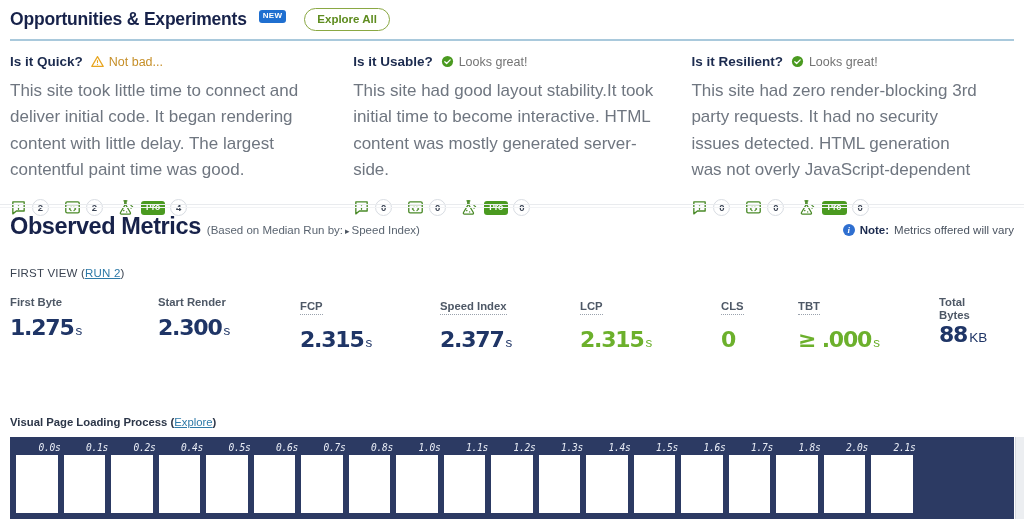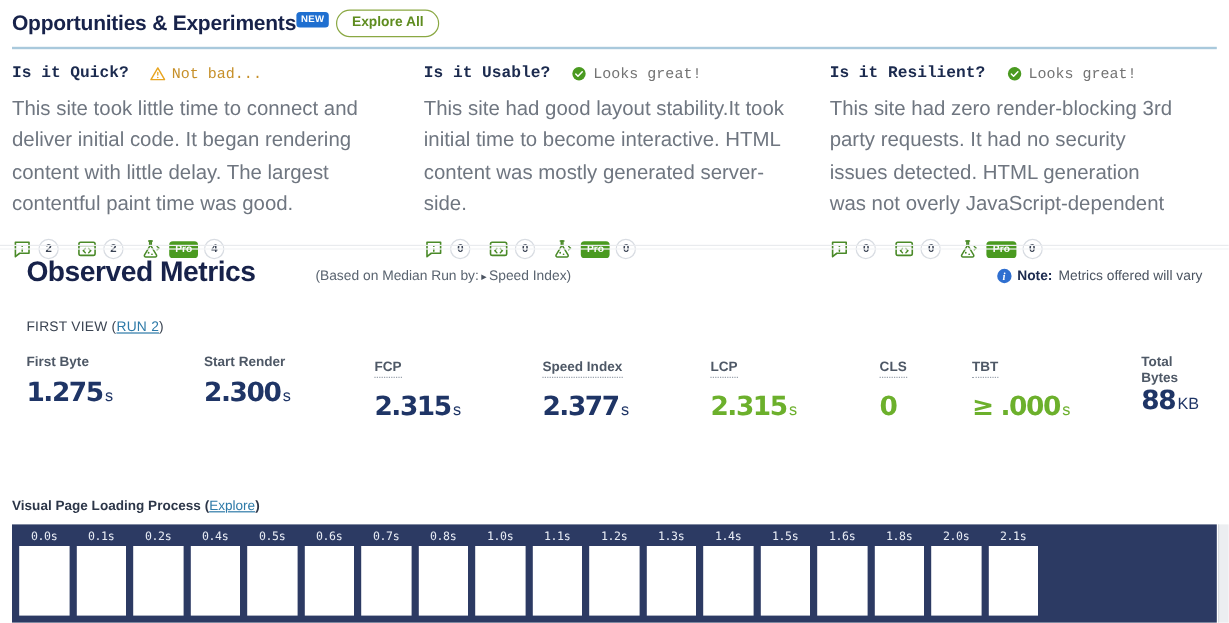--- a/index.html
+++ b/index.html
@@ -10,21 +10,21 @@
     overflow: hidden;
     background: #ffffff;
     font-family: "Liberation Sans", sans-serif;
     -webkit-font-smoothing: antialiased;
   }
   #page { position: relative; width: 1024px; height: 519px; background: #fff; }
 
   
   .opp-section { padding: 0 10px; }
   .opp-head {
-    display: flex; align-items: center; gap: 0;
+    display: flex; align-items: center; gap: 12px;
     padding-top: 8px;
   }
   .opp-title {
     font-size: 17.5px; font-weight: bold; color: #17224a;
     letter-spacing: -0.2px; line-height: 1;
   }
   .new-badge {
     background: #1f6fd0; color: #fff; font-size: 8px; font-weight: bold;
     letter-spacing: .3px; padding: 2px 4px 3px; border-radius: 3px;
     line-height: 1; margin-bottom: 7px; text-transform: uppercase;
@@ -39,21 +39,21 @@
     height: 2px; background: #a9c9dc; margin: 8px 0 0 0; border: 0;
   }
 
   
   .cols { display: flex; padding: 13px 0 0 0; }
   .col { padding-right: 34px; }
   .col.c1 { width: 350px; }
   .col.c2 { width: 345px; }
   .col.c3 { width: 329px; }
   .col-q {
-    display: flex; align-items: center; gap: 18px; margin-bottom: 9px; font-family: Liberation Mono, monospace;
+    display: flex; align-items: center; gap: 8px; margin-bottom: 9px;
   }
   .col-q .qt {
     font-size: 13.5px; font-weight: bold; color: #1b2a4e;
   }
   .verdict { font-size: 12.5px; display: flex; align-items: center; gap: 5px; }
   .verdict.warn { color: #c68f28; }
   .verdict.good { color: #737373; }
   .col-desc {
     font-size: 17px; color: #6f7680; line-height: 1.55; margin: 0;
     max-width: 315px;
@@ -76,26 +76,26 @@
   .soft-divider {
     position: absolute; left: 0; right: 0; top: 204px;
     height: 1px; background: #e9ebee;
   }
   .soft-divider2 {
     position: absolute; left: 0; right: 0; top: 207px;
     height: 1px; background: #f2f3f5;
   }
 
   
-  .metrics-section { position: absolute; top: 213px; left: 0; right: 0; padding: 0 22px; }
+  .metrics-section { position: absolute; top: 213px; left: 0; right: 0; padding: 0 10px; }
   .om-head { display: flex; align-items: flex-end; }
   .om-title {
     font-size: 23.5px; font-weight: bold; color: #17224a; letter-spacing: -0.4px;
   }
-  .om-sub { font-size: 11.5px; color: #5a6470; padding: 0 0 4px 6px; margin-left: 44px; }
+  .om-sub { font-size: 11.5px; color: #5a6470; padding: 0 0 4px 6px; }
   .om-sub .caret { color: #4a5360; font-size: 9px; padding: 0 2px; }
   .om-note {
     margin-left: auto; font-size: 11.5px; color: #4a5360;
     display: flex; align-items: center; gap: 5px; padding-bottom: 4px;
   }
   .om-note b { color: #1b2a4e; }
   .info-dot {
     width: 12px; height: 12px; border-radius: 50%; background: #2f6fd0;
     color: #fff; font-size: 9px; font-weight: bold; font-style: italic;
     display: inline-flex; align-items: center; justify-content: center;
@@ -131,23 +131,23 @@
     font-size: 11.3px; font-weight: bold; color: #2c3648;
   }
   .vpl a { color: #2e7aa8; font-weight: normal; text-decoration: underline; }
   .filmstrip {
     position: absolute; top: 437px; left: 10px; width: 1004px; height: 82px;
     background: #2c3a63; overflow: hidden; padding: 3px 0 0 3px;
     display: flex;
   }
   .frame { width: 47.5px; flex: 0 0 47.5px; }
   .frame .tlabel {
-    font-size: 9.6px; color: #e8ecf5; text-align: center;
+    font-size: 9.6px; color: #e8ecf5; text-align: right;
     font-family: "DejaVu Sans Mono", monospace; letter-spacing: -0.3px;
-    line-height: 15px; height: 15px;
+    line-height: 15px; height: 15px; font-style: italic;
   }
   .thumb {
     margin: 0 3px; height: 58px; background: #ffffff; overflow: hidden;
     position: relative;
   }
   .strip-edge {
     position: absolute; top: 437px; right: 0; width: 9px; height: 82px;
     background: #eceef1; border-left: 1px solid #d7dadf;
   }
 </style>
@@ -457,20 +457,24 @@
       </div>
       <div class="frame">
         <div class="tlabel">1.5s</div>
         <div class="thumb"></div>
       </div>
       <div class="frame">
         <div class="tlabel">1.6s</div>
         <div class="thumb"></div>
       </div>
       <div class="frame">
+        <div class="tlabel">1.7s</div>
+        <div class="thumb"></div>
+      </div>
+      <div class="frame">
         <div class="tlabel">1.8s</div>
         <div class="thumb"></div>
       </div>
       <div class="frame">
         <div class="tlabel">2.0s</div>
         <div class="thumb"></div>
       </div>
       <div class="frame">
         <div class="tlabel">2.1s</div>
         <div class="thumb"></div>

